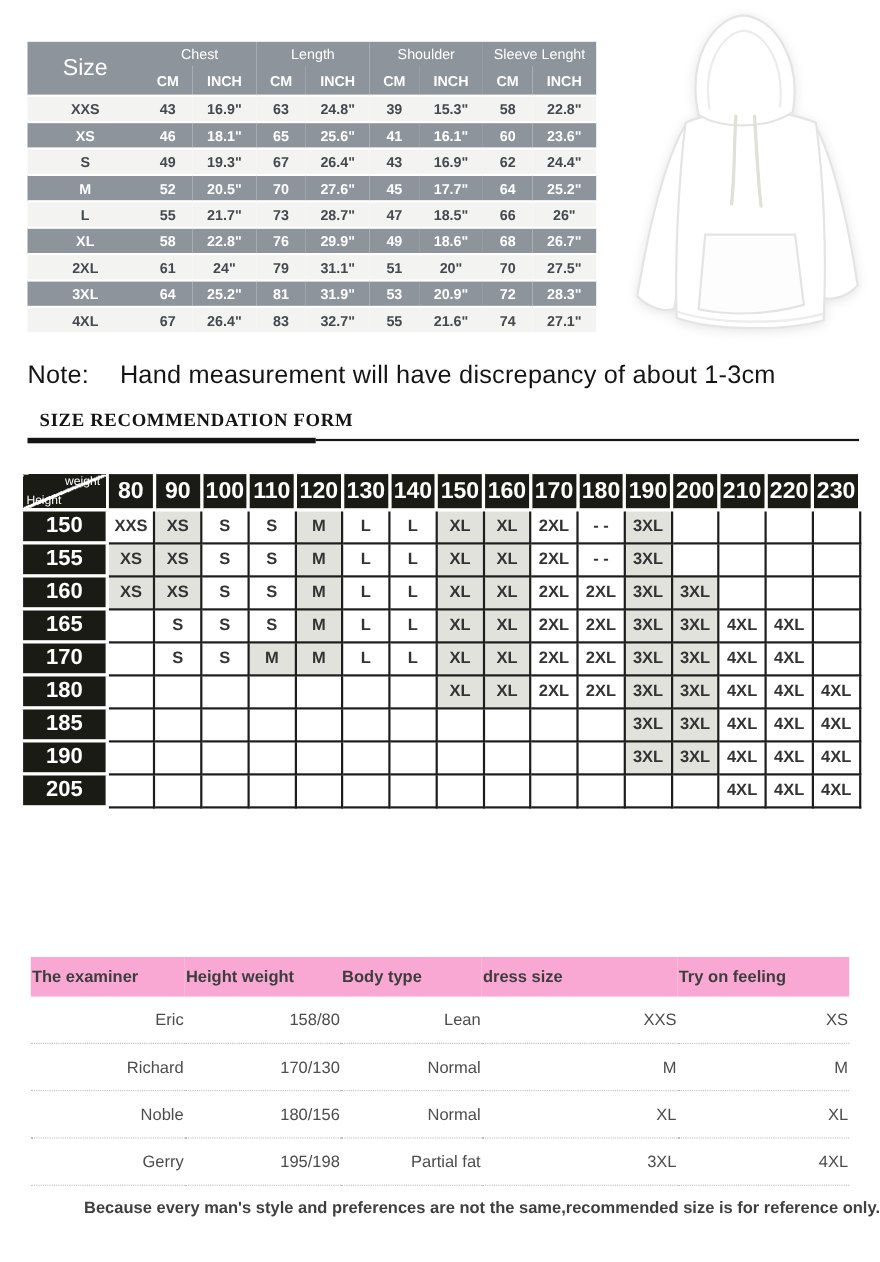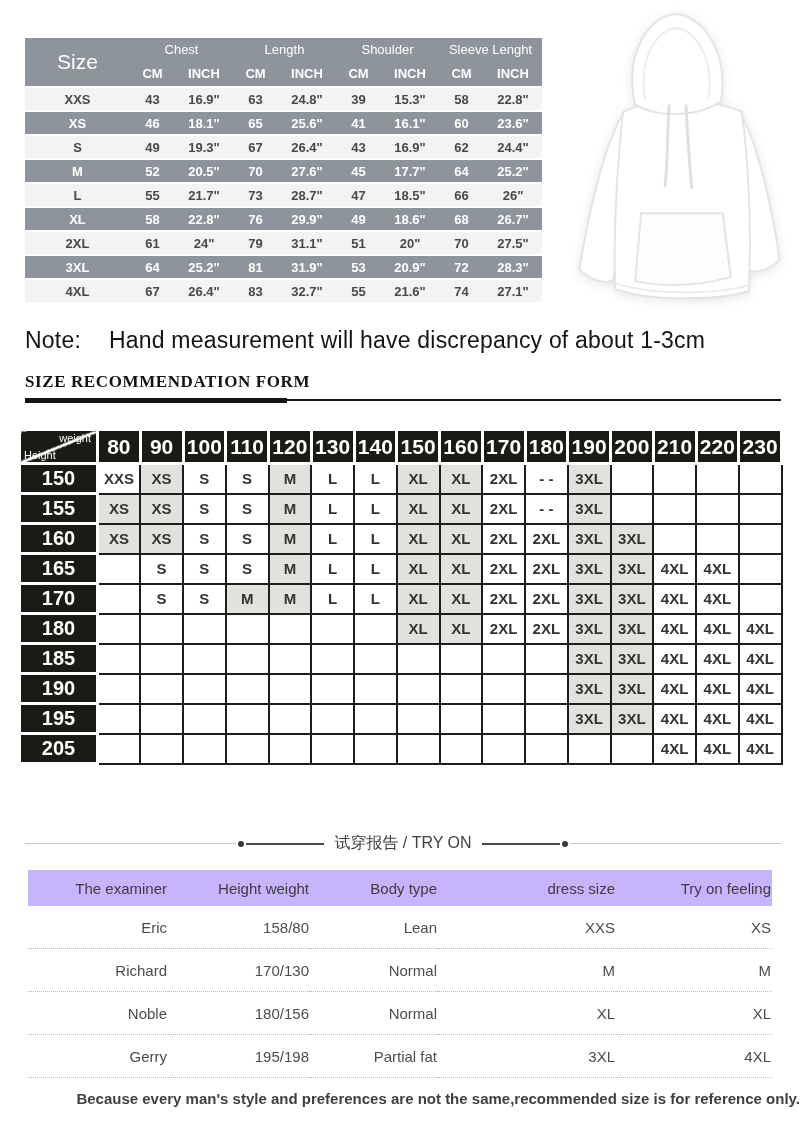--- a/index.html
+++ b/index.html
@@ -20,21 +20,21 @@
 
   
   .hoodie{position:absolute;left:542px;top:2px;width:256px;height:316px;}
   .hoodie svg{filter:drop-shadow(0 2px 5px rgba(0,0,0,0.10));}
 
   
   .note{position:absolute;left:25px;top:327px;font-size:23px;color:#141414;letter-spacing:.2px;}
   .note .note-label{margin-right:28px;}
 
   
-  .rec-heading{position:absolute;left:25px;top:372px;font-family:"Liberation Serif",serif;
+  .rec-heading{position:absolute;left:36px;top:372px;font-family:"Liberation Serif",serif;
                font-weight:700;font-size:17px;letter-spacing:.6px;color:#141414;}
   .rec-rule{position:absolute;left:25px;top:397px;width:756px;height:6px;display:flex;align-items:center;}
   .rec-rule .thick{width:262px;height:5px;background:#141414;}
   .rec-rule .thin{flex:1;height:2px;background:#141414;}
 
   
   .rec-grid{position:absolute;left:18px;top:428px;width:765px;border-collapse:collapse;table-layout:fixed;}
   .rec-grid col.c0{width:78px;}
   .rec-grid th{background:#1b1b15;color:#fff;border:3px solid #fff;padding:0;}
   .rec-grid thead th{height:31px;font-size:21px;font-weight:700;}
@@ -52,21 +52,21 @@
   .tryon-divider{position:absolute;left:25px;top:833px;width:756px;display:flex;align-items:center;}
   .tryon-divider .d-thin{flex:1;height:1px;background:#c8c8c8;}
   .tryon-divider .d-dot{width:6px;height:6px;border-radius:50%;background:#3a3a3a;margin:0 2px;flex:none;}
   .tryon-divider .d-seg{width:78px;height:2px;background:#4a4a4a;flex:none;}
   .tryon-divider .d-text{padding:0 10px;font-size:16px;color:#3f3f3f;white-space:nowrap;}
 
   
   .tryon{position:absolute;left:28px;top:870px;width:744px;border-collapse:collapse;table-layout:fixed;}
   .tryon col.t0{width:140px}.tryon col.t1{width:142px}.tryon col.t2{width:128px}
   .tryon col.t3{width:178px}.tryon col.t4{width:156px}
-  .tryon thead th{background:#c4b5fd;height:34px;font-size:15px;font-weight:400;color:#3d3d3d;text-align:right;}
+  .tryon thead th{background:#f9a8d4;height:34px;font-size:15px;font-weight:700;color:#3d3d3d;text-align:left;}
   .tryon tbody td{height:40px;text-align:right;font-size:15px;color:#4c4c4c;
                   border-bottom:1px dotted #bdbdbd;}
 
   
   .footer-note{position:absolute;left:0;top:1090px;width:800px;text-align:right;
                font-size:15px;font-weight:700;color:#3f3f3f;}
 </style>
 </head>
 <body>
 
@@ -423,39 +423,20 @@
           <td></td>
           <td></td>
           <td></td>
           <td class="shaded">3XL</td>
           <td class="shaded">3XL</td>
           <td>4XL</td>
           <td>4XL</td>
           <td>4XL</td>
         </tr>
         <tr>
-          <th class="rowhead">195</th>
-          <td></td>
-          <td></td>
-          <td></td>
-          <td></td>
-          <td></td>
-          <td></td>
-          <td></td>
-          <td></td>
-          <td></td>
-          <td></td>
-          <td></td>
-          <td class="shaded">3XL</td>
-          <td class="shaded">3XL</td>
-          <td>4XL</td>
-          <td>4XL</td>
-          <td>4XL</td>
-        </tr>
-        <tr>
           <th class="rowhead">205</th>
           <td></td>
           <td></td>
           <td></td>
           <td></td>
           <td></td>
           <td></td>
           <td></td>
           <td></td>
           <td></td>
@@ -463,29 +444,20 @@
           <td></td>
           <td></td>
           <td></td>
           <td>4XL</td>
           <td>4XL</td>
           <td>4XL</td>
         </tr>
       </tbody>
   </table>
 
-  <div class="tryon-divider">
-    <span class="d-thin"></span>
-    <span class="d-dot"></span>
-    <span class="d-seg"></span>
-    <span class="d-text">试穿报告 / TRY ON</span>
-    <span class="d-seg"></span>
-    <span class="d-dot"></span>
-    <span class="d-thin"></span>
-  </div>
 
   <table class="tryon">
     <colgroup>
         <col class="t0">
         <col class="t1">
         <col class="t2">
         <col class="t3">
         <col class="t4">
       </colgroup>
     <thead>

